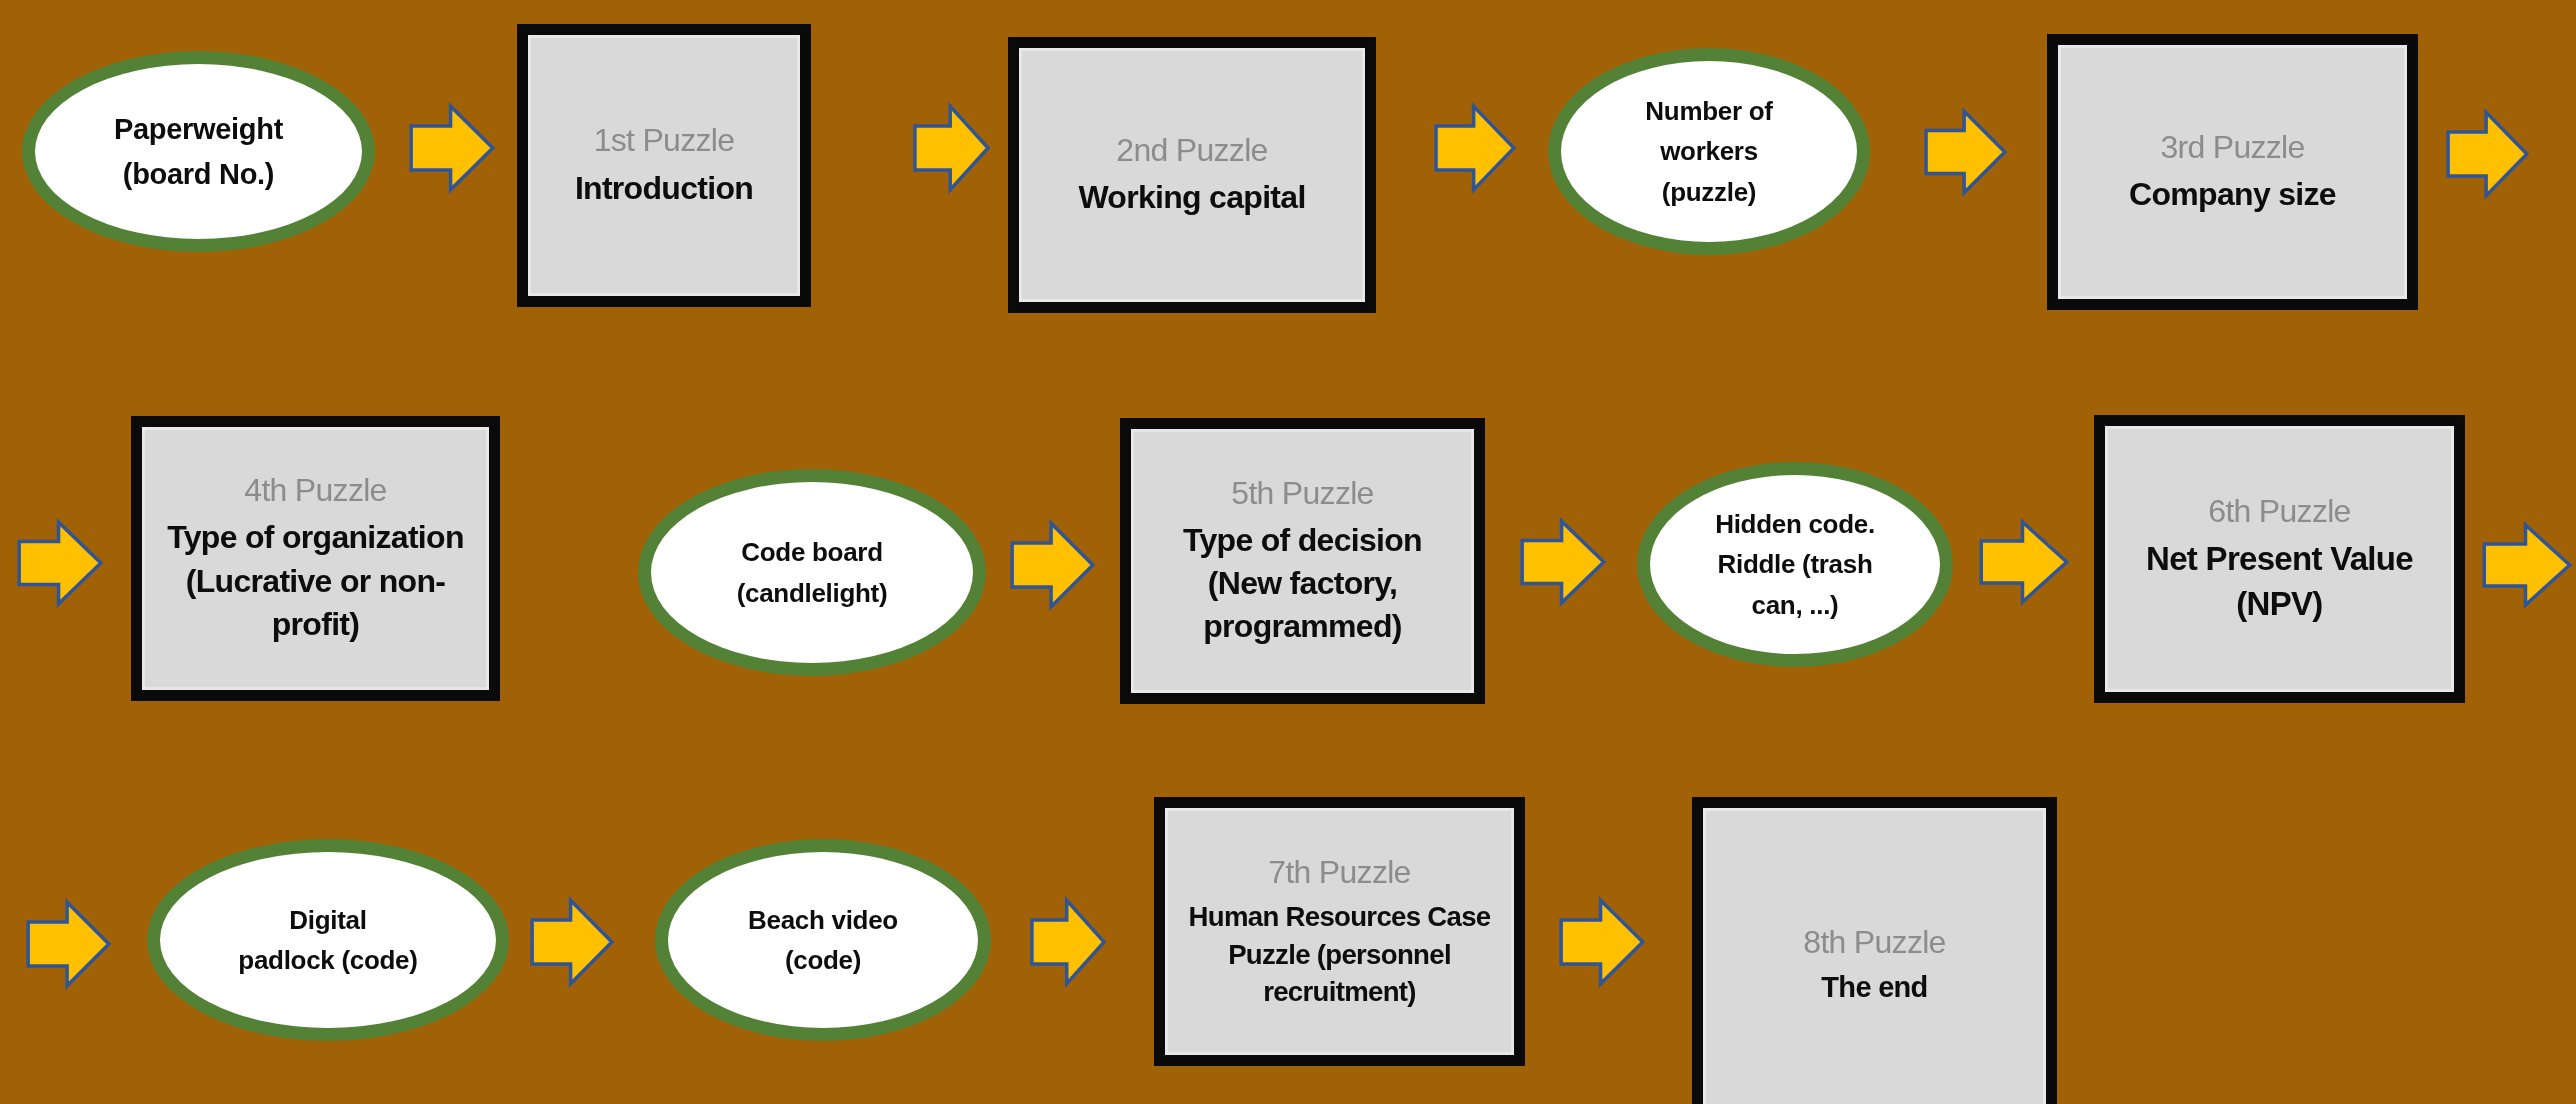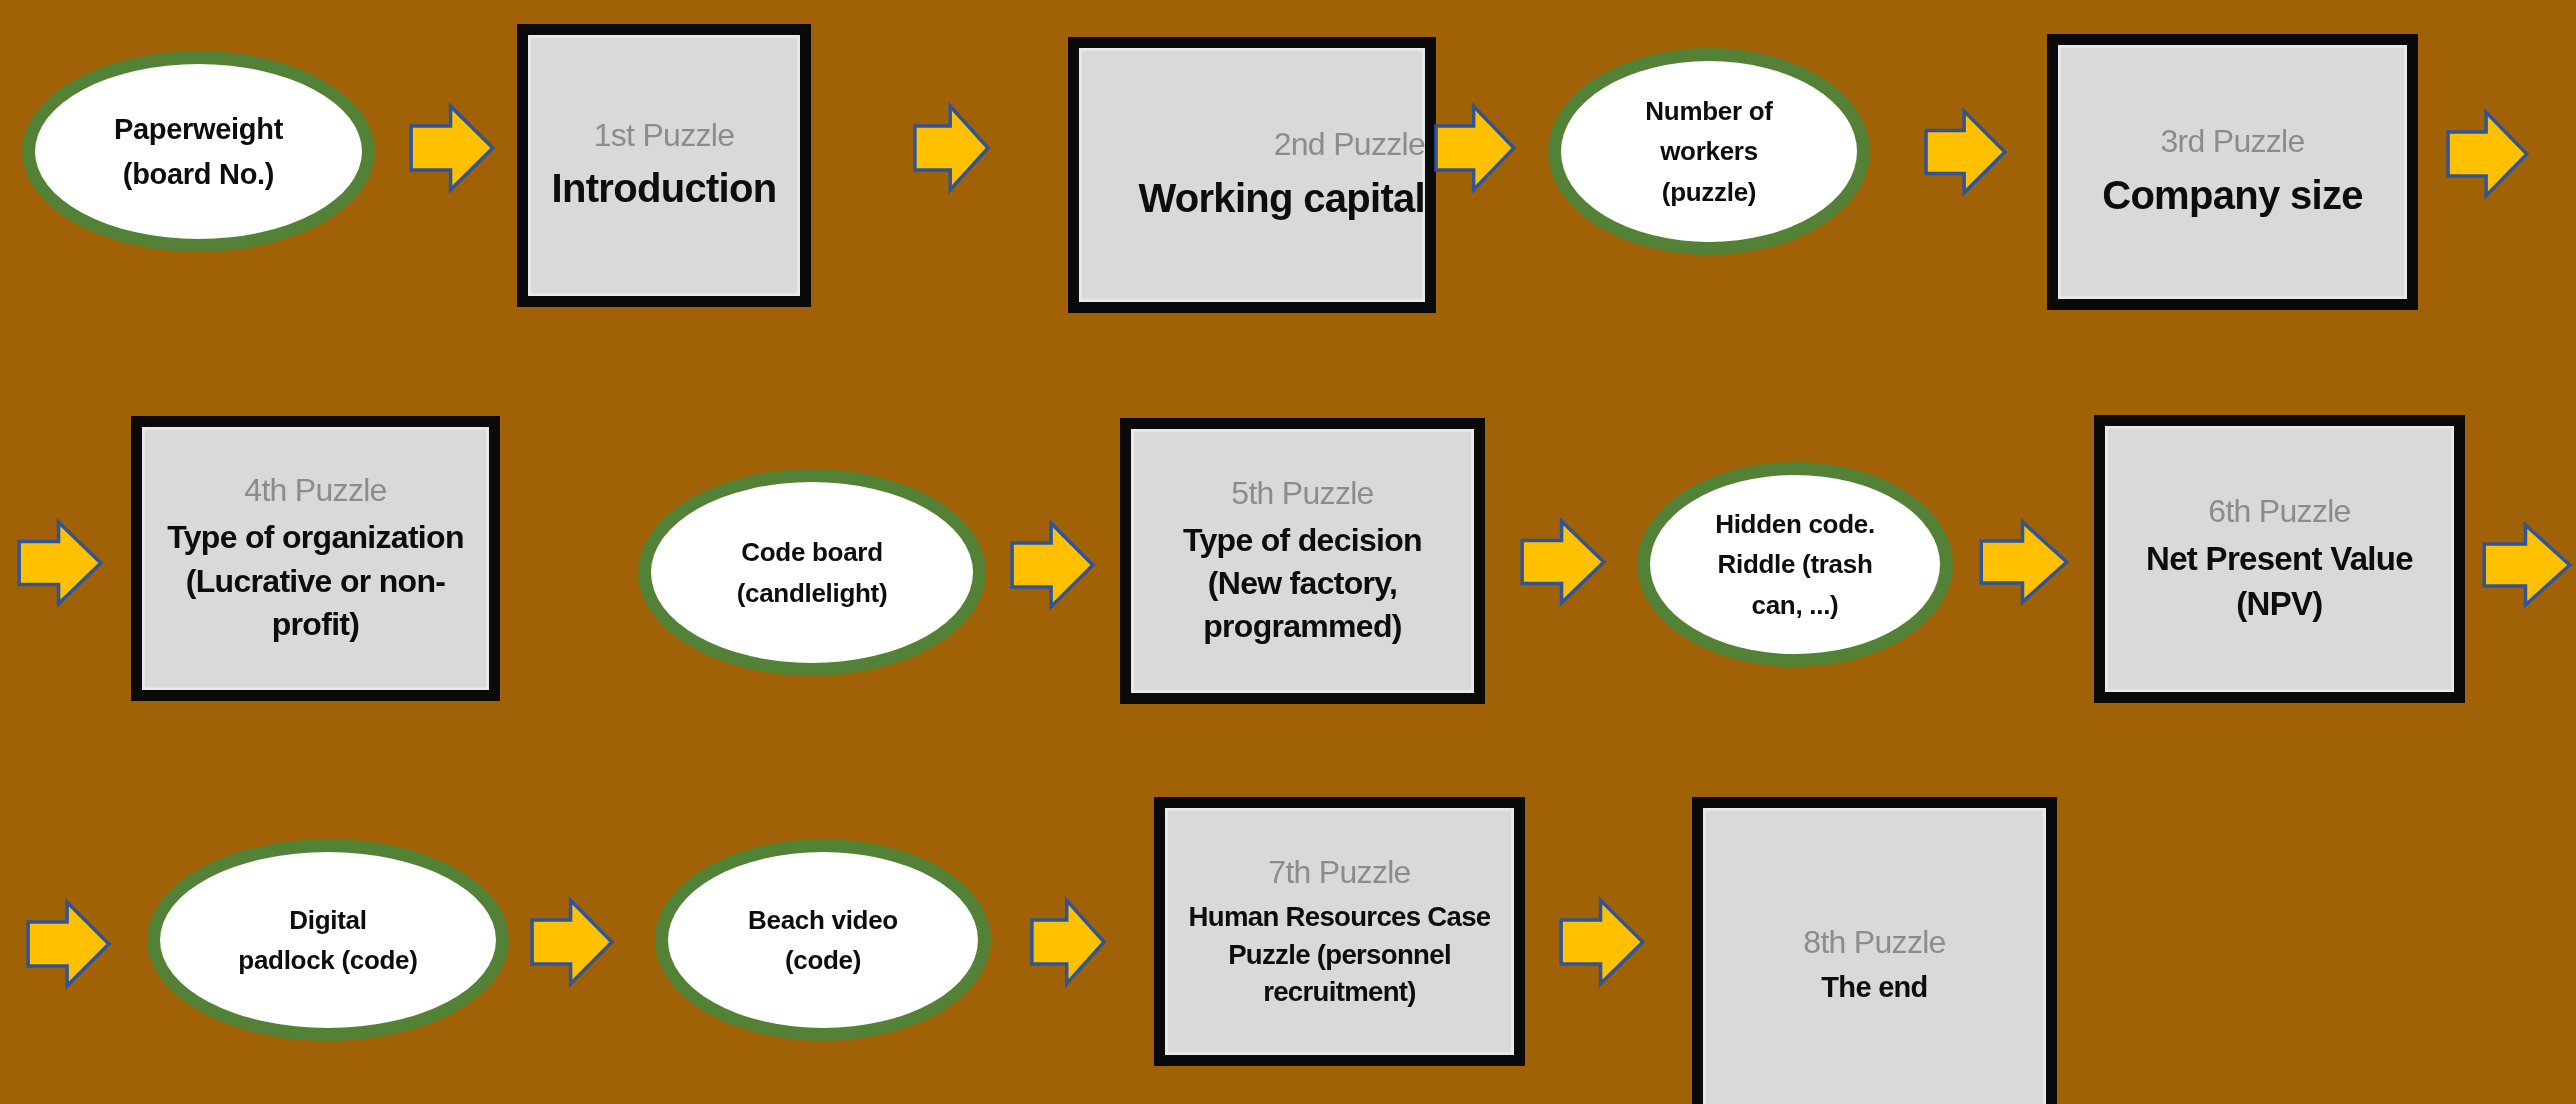--- a/index.html
+++ b/index.html
@@ -43,21 +43,21 @@
     letter-spacing:-0.7px;
     white-space:nowrap;
   }
   .e-line{
     color:#0d0d0d;
     font-weight:700;
     line-height:1.55;
     letter-spacing:-0.3px;
     white-space:nowrap;
   }
-  .fs52{font-size:40px;}
+  .fs52{font-size:32px;}
   .fs48{font-size:33px;}
   .fs46{font-size:32px;}
   .fs42{font-size:29px;}
   .fs40{font-size:27.6px;}
   .fs38{font-size:26px;}
   .arrow{position:absolute;overflow:visible;}
 </style>
 </head>
 <body>
 
@@ -74,21 +74,21 @@
 
   <div class="node box" style="left:517px;top:24px;width:294px;height:283px;">
     <div class="box-title">1st Puzzle</div>
     <div class="box-line fs52">Introduction</div>
   </div>
 
   <svg class="arrow" style="left:913px;top:102px;width:77px;height:92px;" viewBox="0 0 120 130" preserveAspectRatio="none">
     <polygon points="3,34 58,34 58,6 117,65 58,124 58,96 3,96" fill="#FFC000" stroke="#2F5597" stroke-width="3.5" vector-effect="non-scaling-stroke"></polygon>
   </svg>
 
-  <div class="node box" style="left:1068px;top:37px;width:368px;height:276px;align-items:flex-end;">
+  <div class="node box" style="left:1008px;top:37px;width:368px;height:276px;">
     <div class="box-title">2nd Puzzle</div>
     <div class="box-line fs52">Working capital</div>
   </div>
 
   <svg class="arrow" style="left:1434px;top:102px;width:82px;height:92px;" viewBox="0 0 120 130" preserveAspectRatio="none">
     <polygon points="3,34 58,34 58,6 117,65 58,124 58,96 3,96" fill="#FFC000" stroke="#2F5597" stroke-width="3.5" vector-effect="non-scaling-stroke"></polygon>
   </svg>
 
   <div class="node ellipse" style="left:1548px;top:48px;width:322px;height:207px;">
     <div class="e-line fs38">Number of</div>

